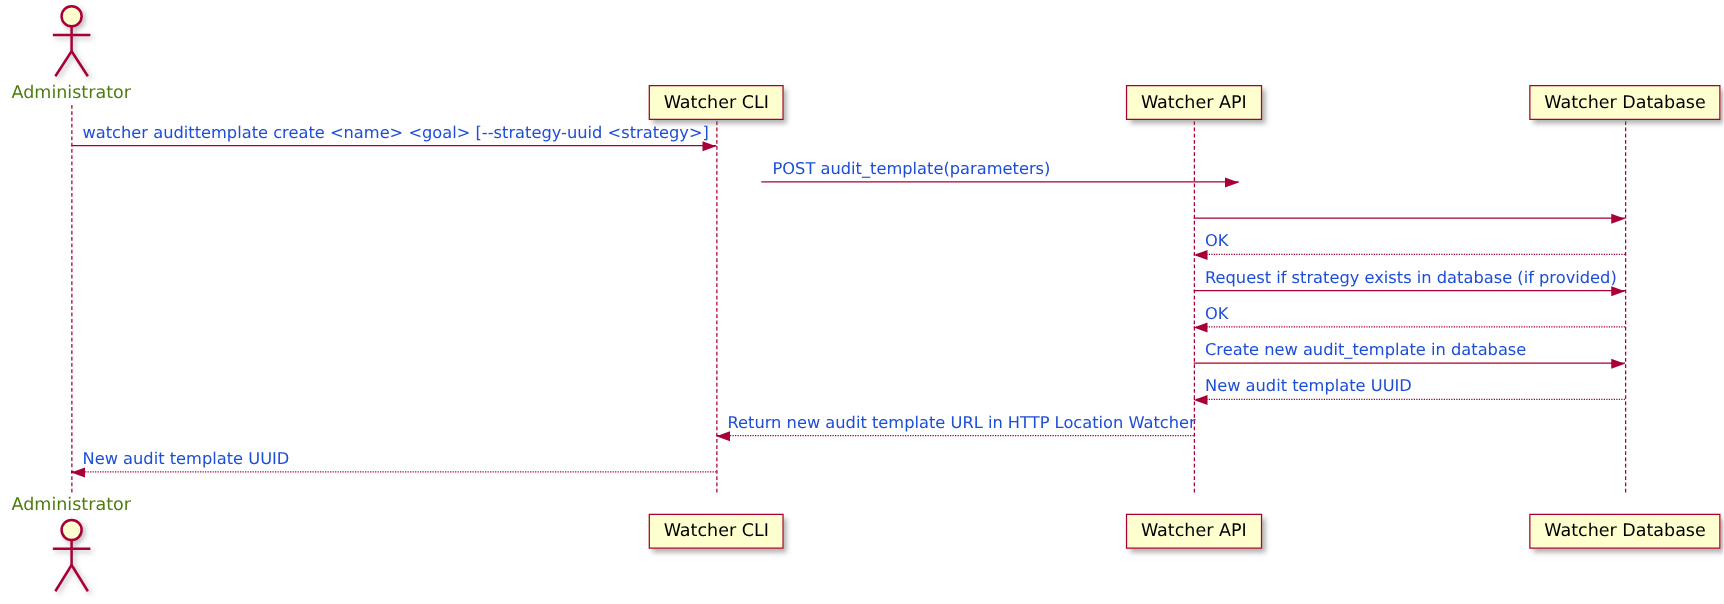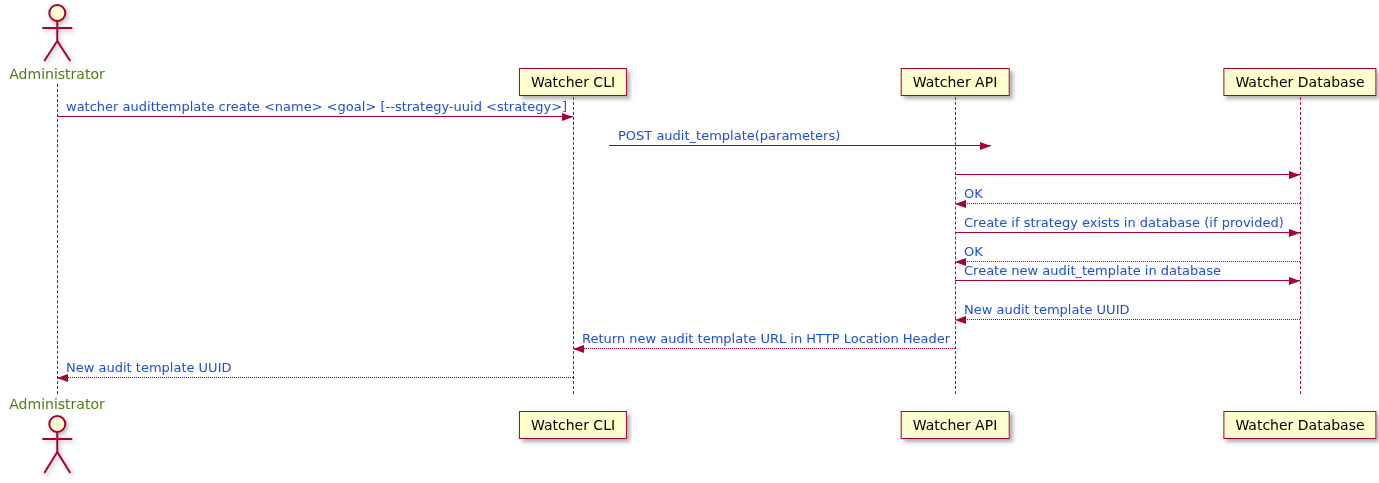--- a/index.html
+++ b/index.html
@@ -65,37 +65,37 @@
         <span class="arrowhead"></span>
       </div>
       <div class="message solid ltr" style="left: 955px; width: 345px; top: 155px;">
         <span class="arrowhead"></span>
       </div>
       <div class="message dotted rtl" style="left: 955px; width: 345px; top: 184px;">
         <div class="msg-label">OK</div>
         <span class="arrowhead"></span>
       </div>
       <div class="message solid ltr" style="left: 955px; width: 345px; top: 213px;">
-        <div class="msg-label">Create if strategy exists in database (if provided)</div>
+        <div class="msg-label">Request if strategy exists in database (if provided)</div>
         <span class="arrowhead"></span>
       </div>
       <div class="message dotted rtl" style="left: 955px; width: 345px; top: 242px;">
         <div class="msg-label">OK</div>
         <span class="arrowhead"></span>
       </div>
-      <div class="message solid ltr" style="left: 955px; width: 345px; top: 261px;">
+      <div class="message solid ltr" style="left: 955px; width: 345px; top: 271px;">
         <div class="msg-label">Create new audit_template in database</div>
         <span class="arrowhead"></span>
       </div>
       <div class="message dotted rtl" style="left: 955px; width: 345px; top: 300px;">
         <div class="msg-label">New audit template UUID</div>
         <span class="arrowhead"></span>
       </div>
       <div class="message dotted rtl" style="left: 573px; width: 382px; top: 329px;">
-        <div class="msg-label">Return new audit template URL in HTTP Location Header</div>
+        <div class="msg-label">Return new audit template URL in HTTP Location Watcher</div>
         <span class="arrowhead"></span>
       </div>
       <div class="message dotted rtl" style="left: 57px; width: 516px; top: 358px;">
         <div class="msg-label">New audit template UUID</div>
         <span class="arrowhead"></span>
       </div>
     </div>
 
   <div class="pbox" style="left:573px; top:395px;"><span>Watcher CLI</span></div>
   <div class="pbox" style="left:955px; top:395px;"><span>Watcher API</span></div>

